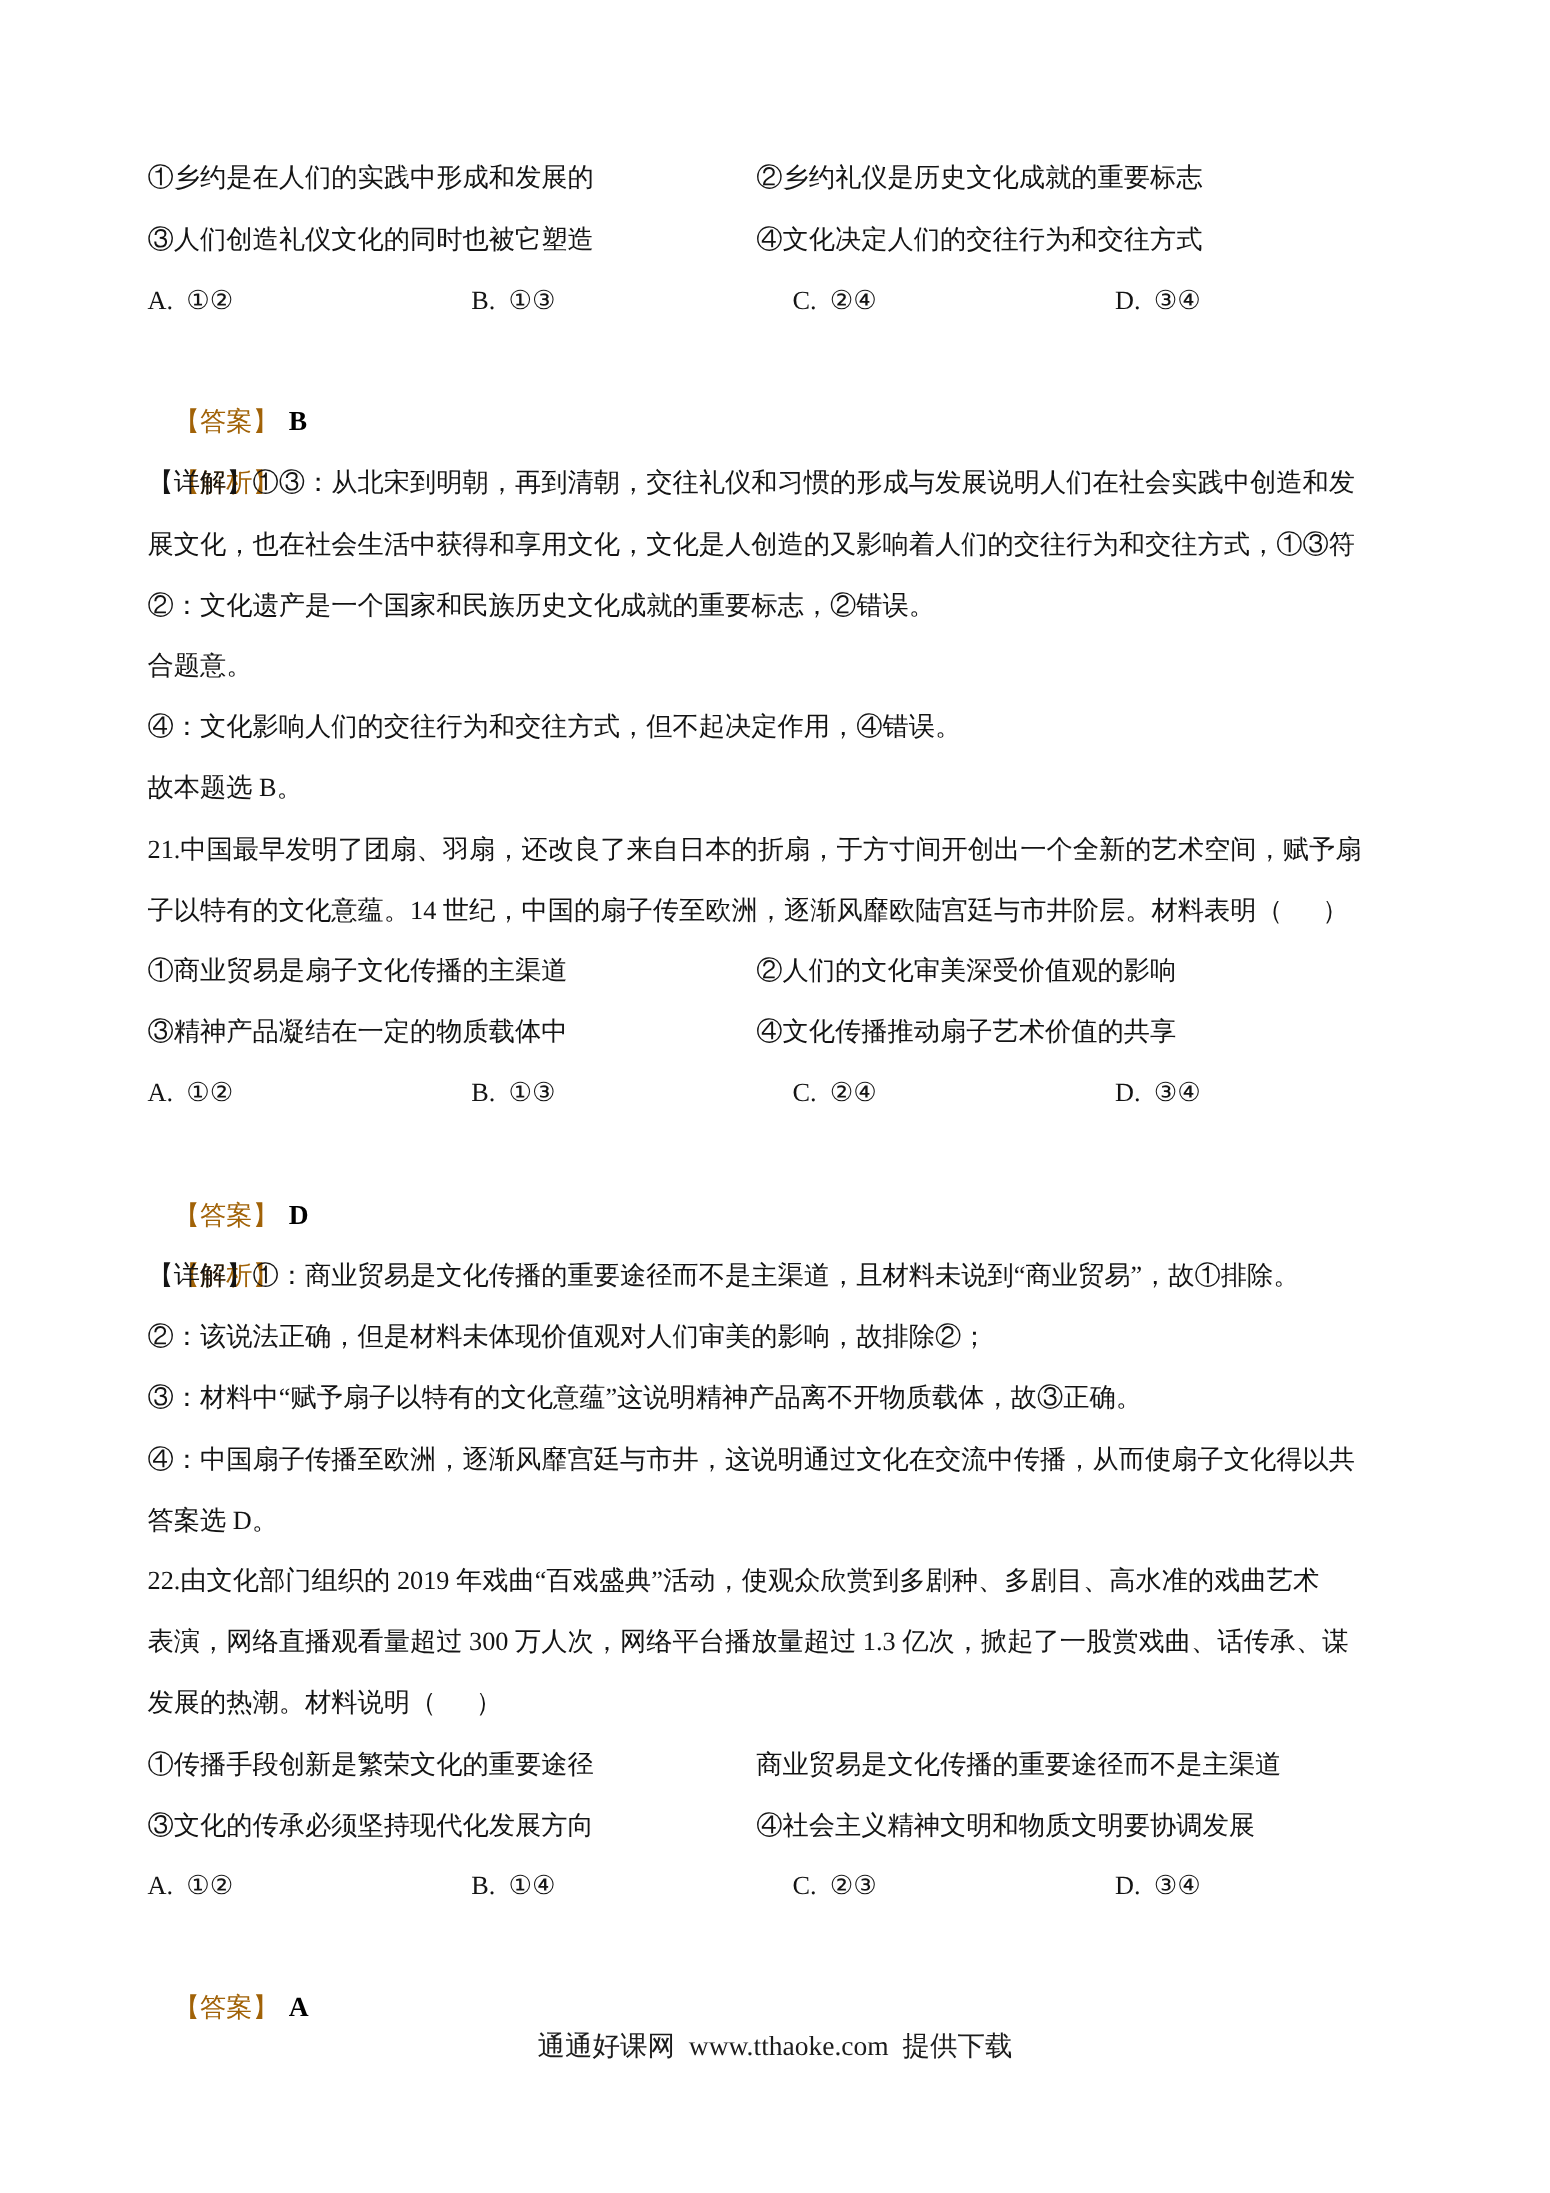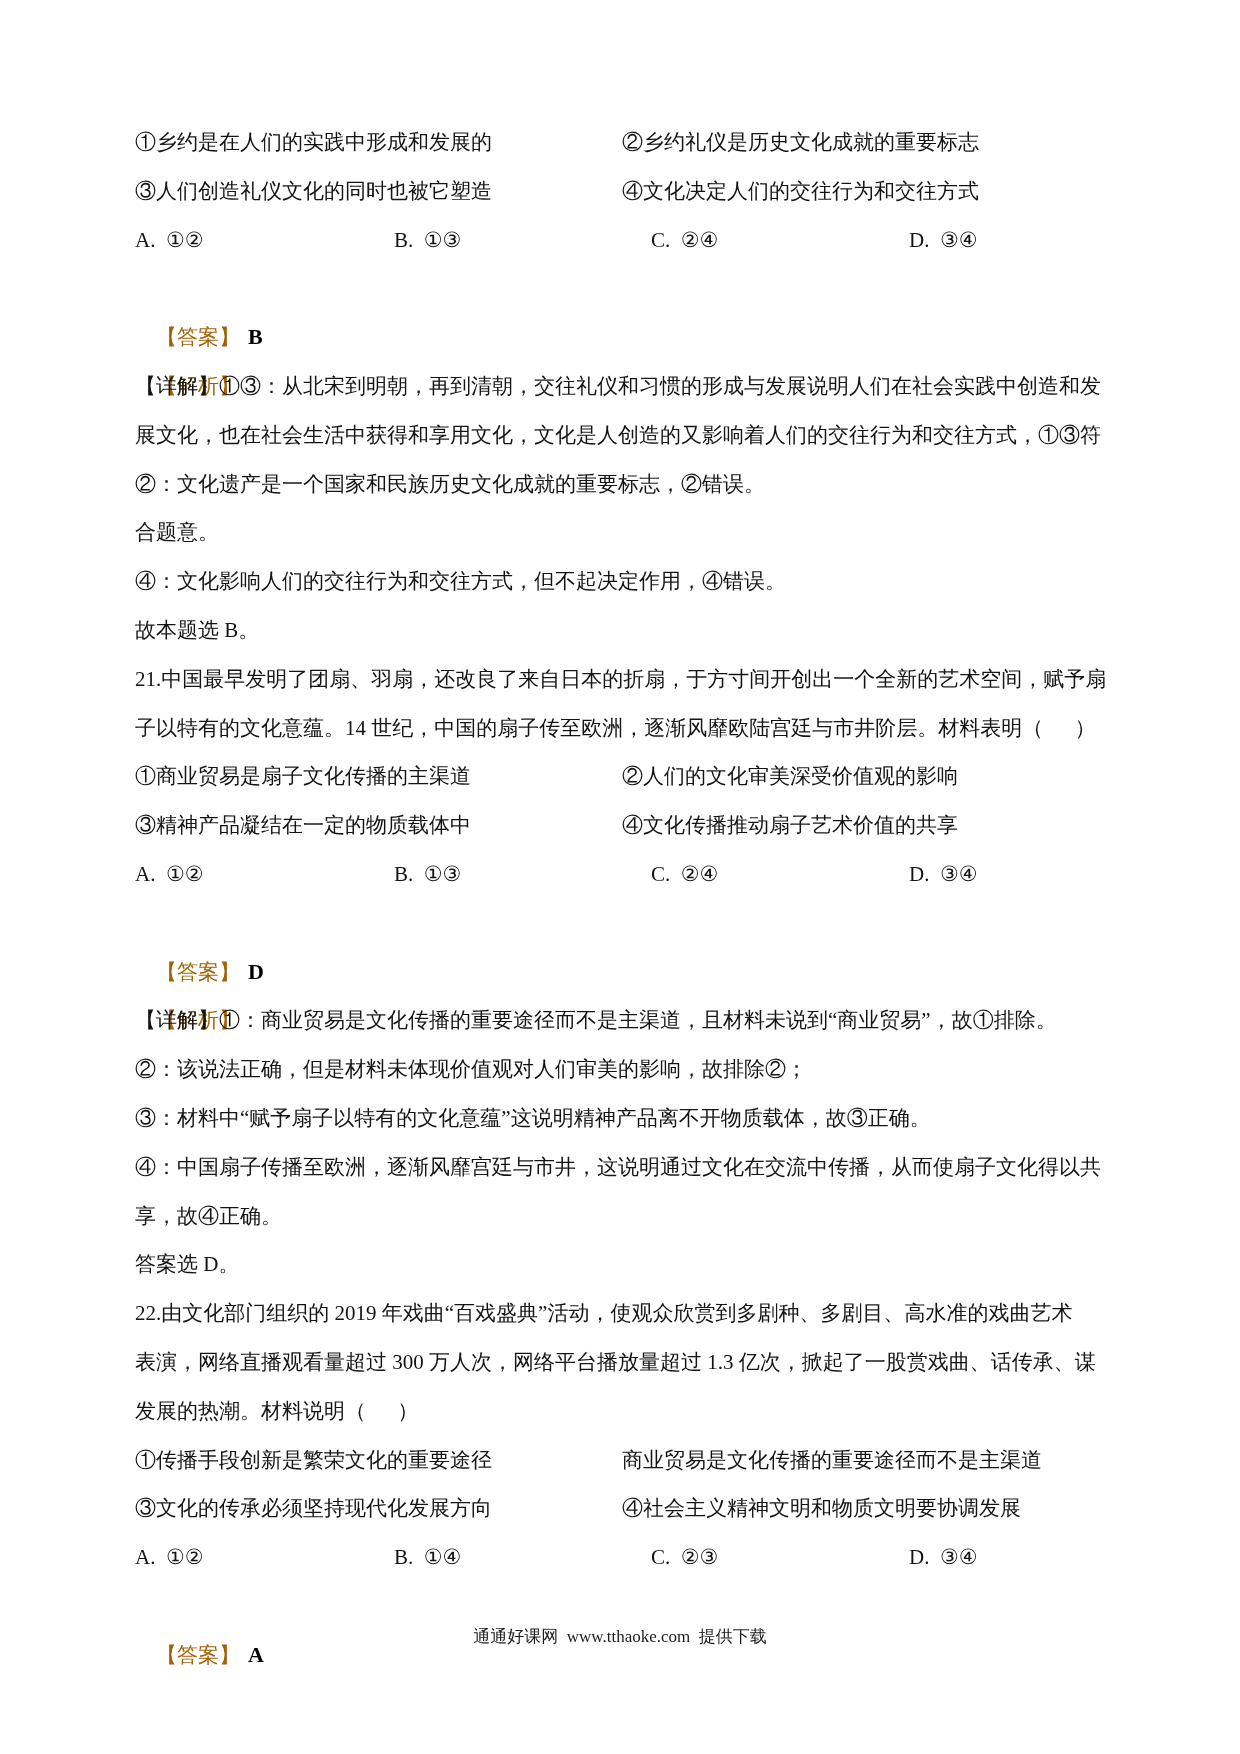--- a/index.html
+++ b/index.html
@@ -10,21 +10,20 @@
     position: relative;
     font-family: "Liberation Serif", "DejaVu Serif", serif;
     color: #141414;
     overflow: hidden;
   }
   .content {
     position: absolute;
     left: 118px;
     top: 118px;
     width: 1020px;
-    margin-left: 17px;
   }
   .line {
     height: 48.8px;
     line-height: 48.8px;
     font-size: 21px;
     white-space: pre;
     position: relative;
   }
   .twocol .c1 { position: absolute; left: 0; top: 0; }
   .twocol .c2 { position: absolute; left: 487px; top: 0; }
@@ -41,21 +40,21 @@
     color: #000000;
   }
   .footer {
     position: absolute;
     top: 1622px;
     left: 0;
     width: 1240px;
     height: 30px;
     line-height: 30px;
     text-align: center;
-    font-size: 17px;
+    font-size: 22px;
     color: #1c1c1c;
     white-space: pre;
   }
 </style>
 </head>
 <body>
 
 <div class="content">
 
   <div class="line twocol">
@@ -104,21 +103,20 @@
   <div class="line">
     <span class="blue">【答案】</span><span class="ans-letter">D</span>
   </div>
   <div class="line">
     <span class="blue">【解析】</span>
   </div>
   <div class="line">【详解】①：商业贸易是文化传播的重要途径而不是主渠道，且材料未说到“商业贸易”，故①排除。</div>
   <div class="line">②：该说法正确，但是材料未体现价值观对人们审美的影响，故排除②；</div>
   <div class="line">③：材料中“赋予扇子以特有的文化意蕴”这说明精神产品离不开物质载体，故③正确。</div>
   <div class="line">④：中国扇子传播至欧洲，逐渐风靡宫廷与市井，这说明通过文化在交流中传播，从而使扇子文化得以共</div>
-  <div class="line">享，故④正确。</div>
   <div class="line">答案选 D。</div>
 
   <div class="line">22.由文化部门组织的 2019 年戏曲“百戏盛典”活动，使观众欣赏到多剧种、多剧目、高水准的戏曲艺术</div>
   <div class="line">表演，网络直播观看量超过 300 万人次，网络平台播放量超过 1.3 亿次，掀起了一股赏戏曲、话传承、谋</div>
   <div class="line">发展的热潮。材料说明（      ）</div>
   <div class="line twocol">
     <span class="c1">①传播手段创新是繁荣文化的重要途径</span>
     <span class="c2">商业贸易是文化传播的重要途径而不是主渠道</span>
   </div>
   <div class="line twocol">

